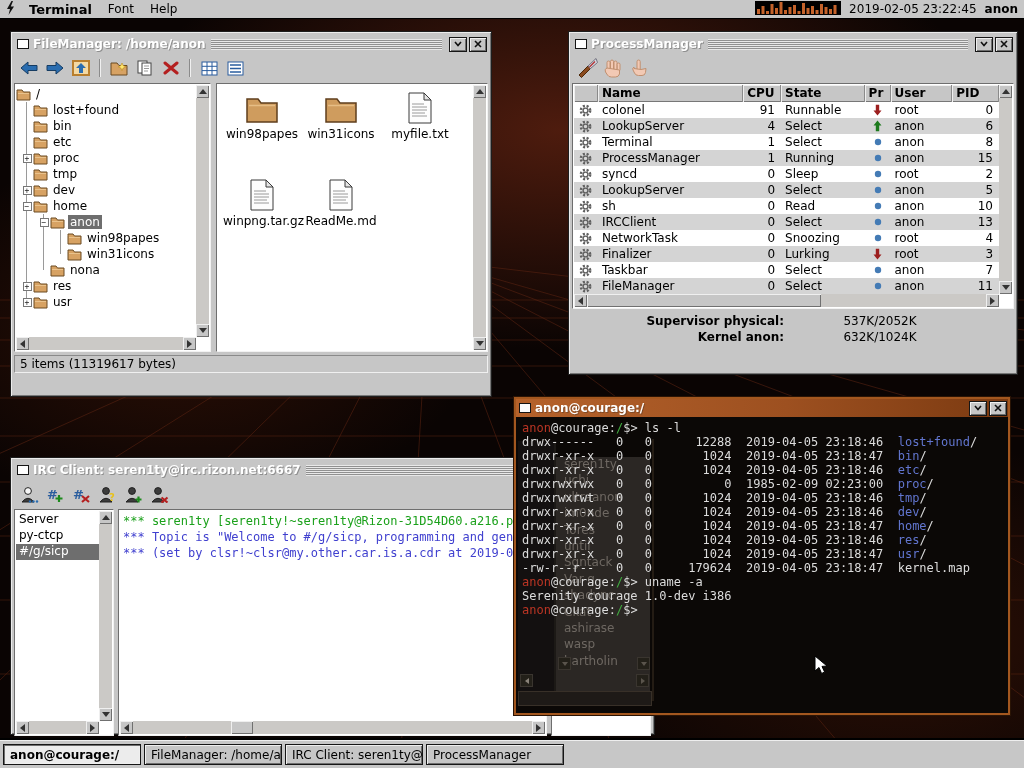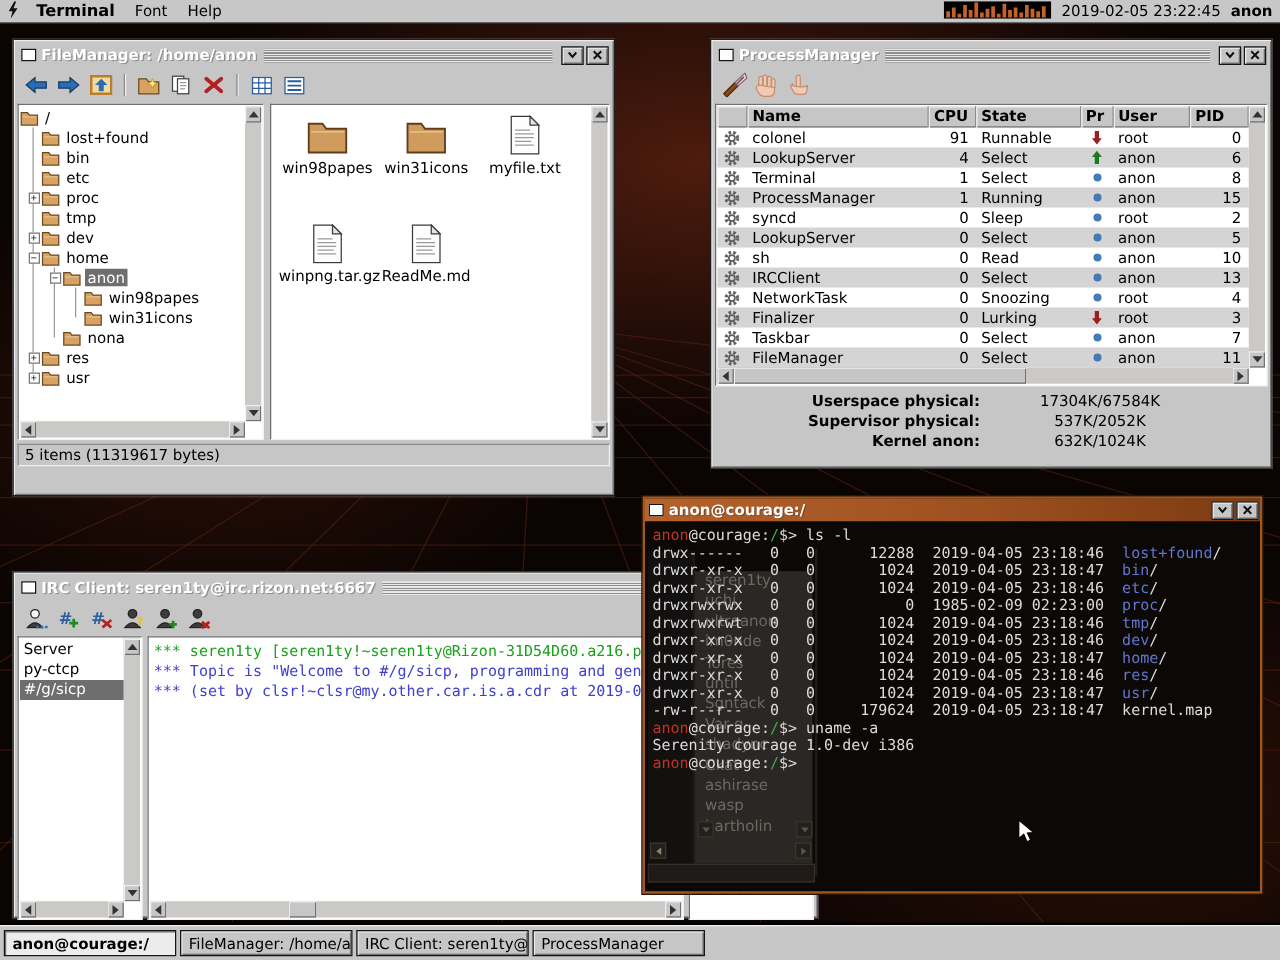--- a/index.html
+++ b/index.html
@@ -803,24 +803,20 @@
             <span class="t-left"></span>
           </span>
           <span class="sthumb" style="left: 13px; width: 234px; top: 0px; bottom: 0px;"></span>
           <span class="sbtn">
             <span class="t-right"></span>
           </span>
         </div>
   </div>
   <div id="pm-stats">
         <div class="stat-row">
-          <span class="stat-label">Userspace physical:</span>
-          <span class="stat-value">17304K/67584K</span>
-        </div>
-        <div class="stat-row">
           <span class="stat-label">Supervisor physical:</span>
           <span class="stat-value">537K/2052K</span>
         </div>
         <div class="stat-row">
           <span class="stat-label">Kernel anon:</span>
           <span class="stat-value">632K/1024K</span>
         </div>
       </div>
 </div>
 

